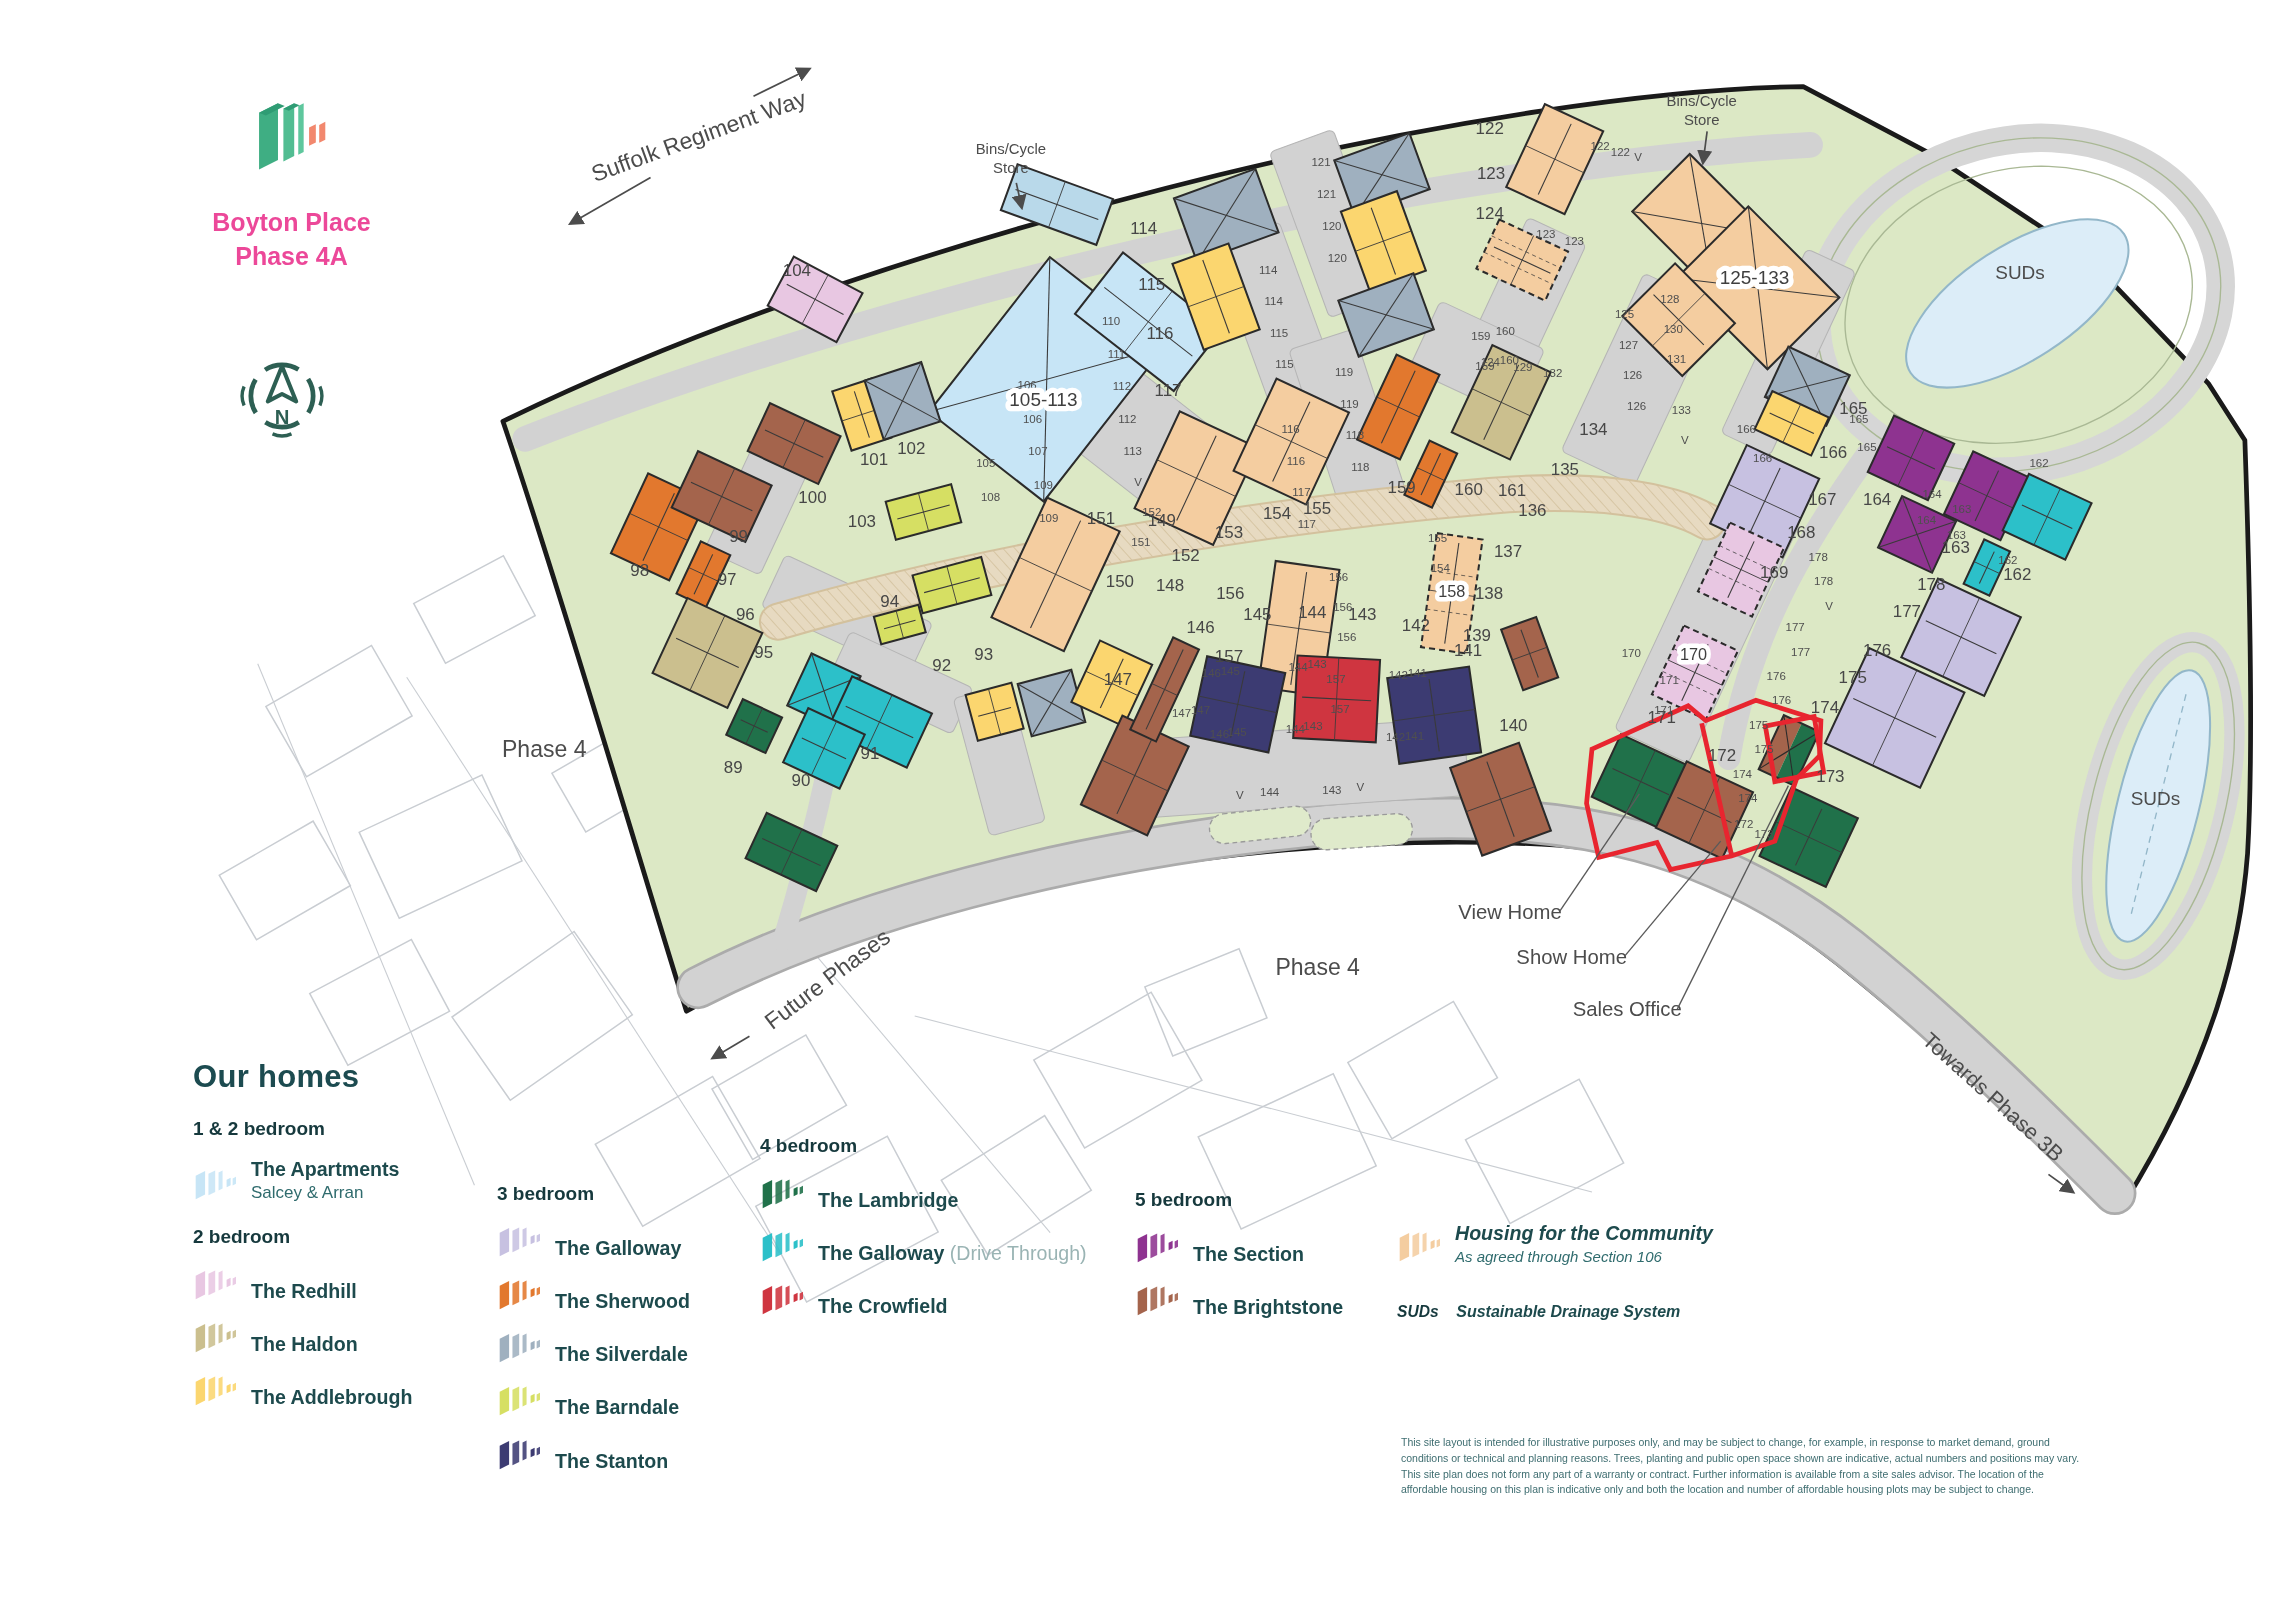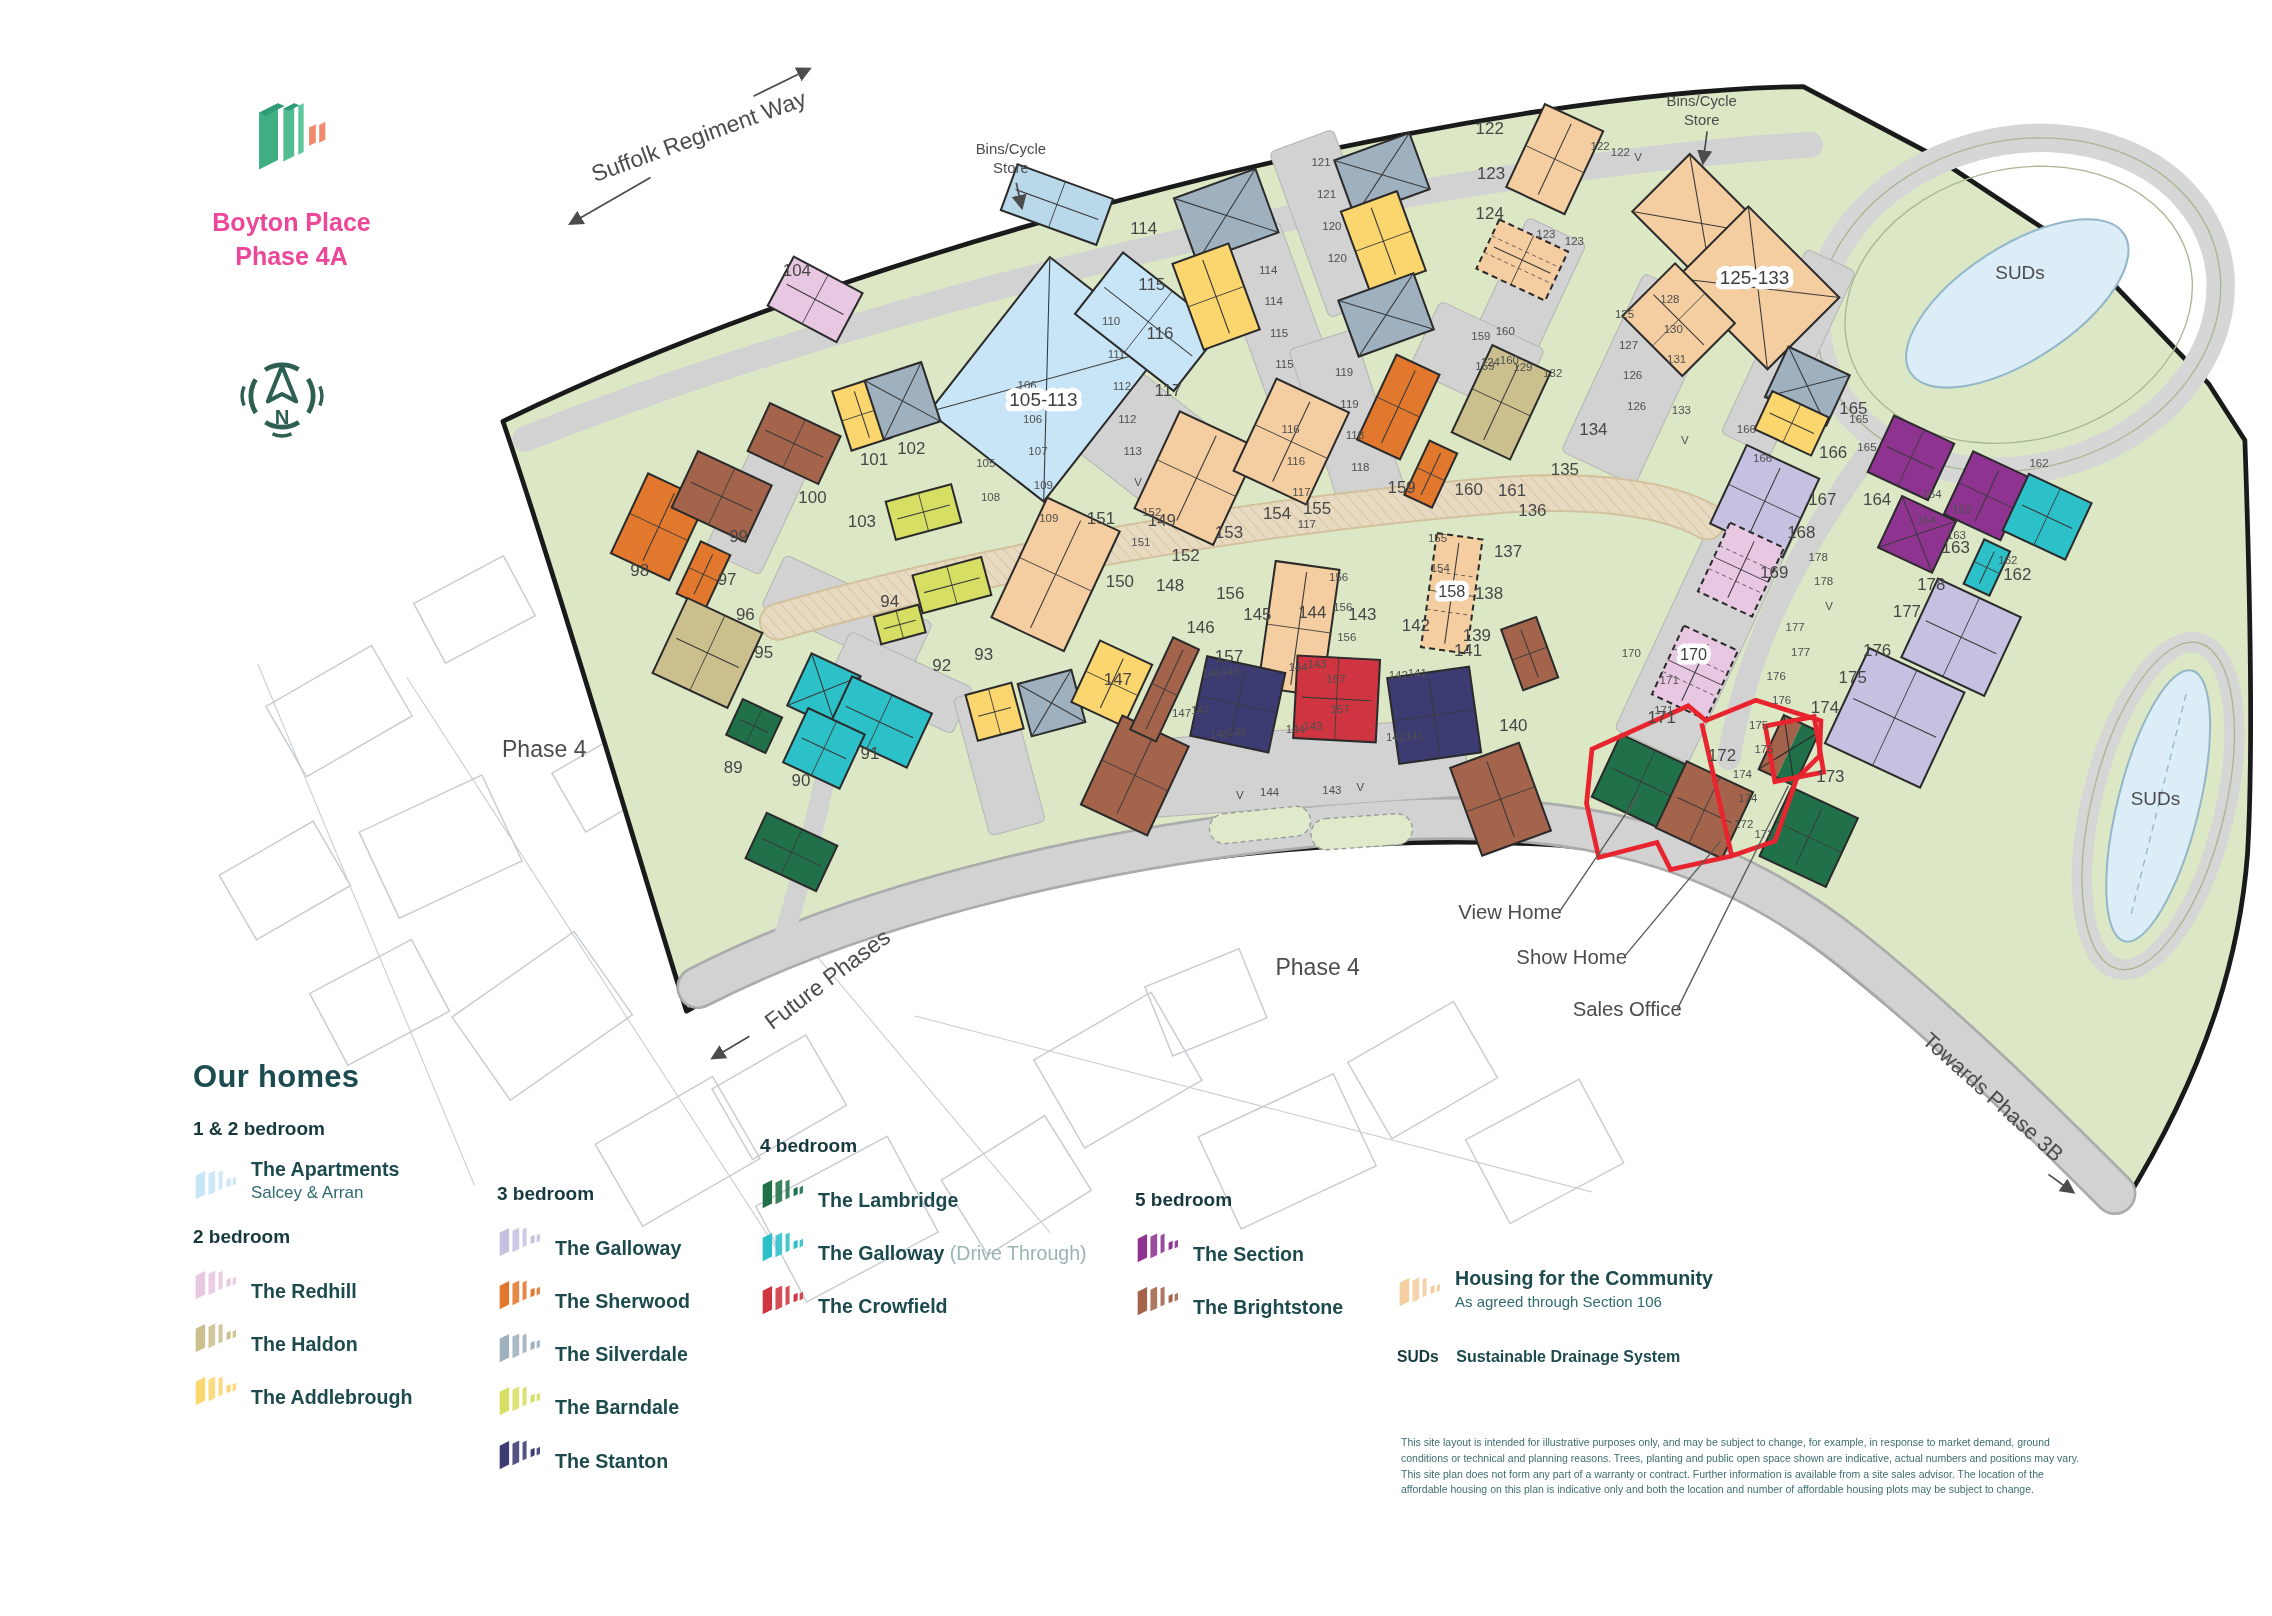--- a/index.html
+++ b/index.html
@@ -857,21 +857,21 @@
             <path d="M38 9 L44 6 V33 L38 36 Z" fill="#a4644c" opacity="0.88"></path>
             <path d="M50 20 L56 17 V28 L50 31 Z" fill="#a4644c"></path>
             <path d="M59 18 L64 15.5 V26 L59 28.5 Z" fill="#a4644c" opacity="0.9"></path>
           </svg></span>
         <div>
           <div class="lg-name">The Brightstone</div>
         </div>
       </div>
     </div>
 
-  <div class="lg-col" style="left:1397px;top:1267px;width:691px;">
+  <div class="lg-col" style="left:1397px;top:1222px;width:691px;font-style:italic;">
     <div class="lg-item">
       <span class="lg-ico" id="community-ico"><svg width="43" height="37" viewBox="0 0 64 54">
             <path d="M4 14 L18 7 V42 L4 49 Z" fill="#f4cda0"></path>
             <path d="M23 11 L33 6 V38 L23 43 Z" fill="#f4cda0" opacity="0.88"></path>
             <path d="M38 9 L44 6 V33 L38 36 Z" fill="#f4cda0" opacity="0.88"></path>
             <path d="M50 20 L56 17 V28 L50 31 Z" fill="#f4cda0"></path>
             <path d="M59 18 L64 15.5 V26 L59 28.5 Z" fill="#f4cda0" opacity="0.9"></path>
           </svg></span>
       <div>
         <div class="lg-name">Housing for the Community</div>

